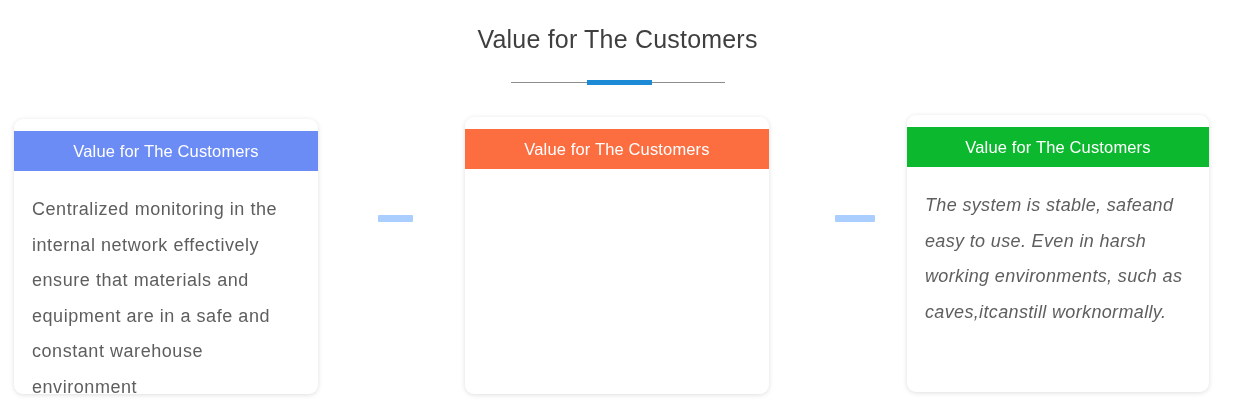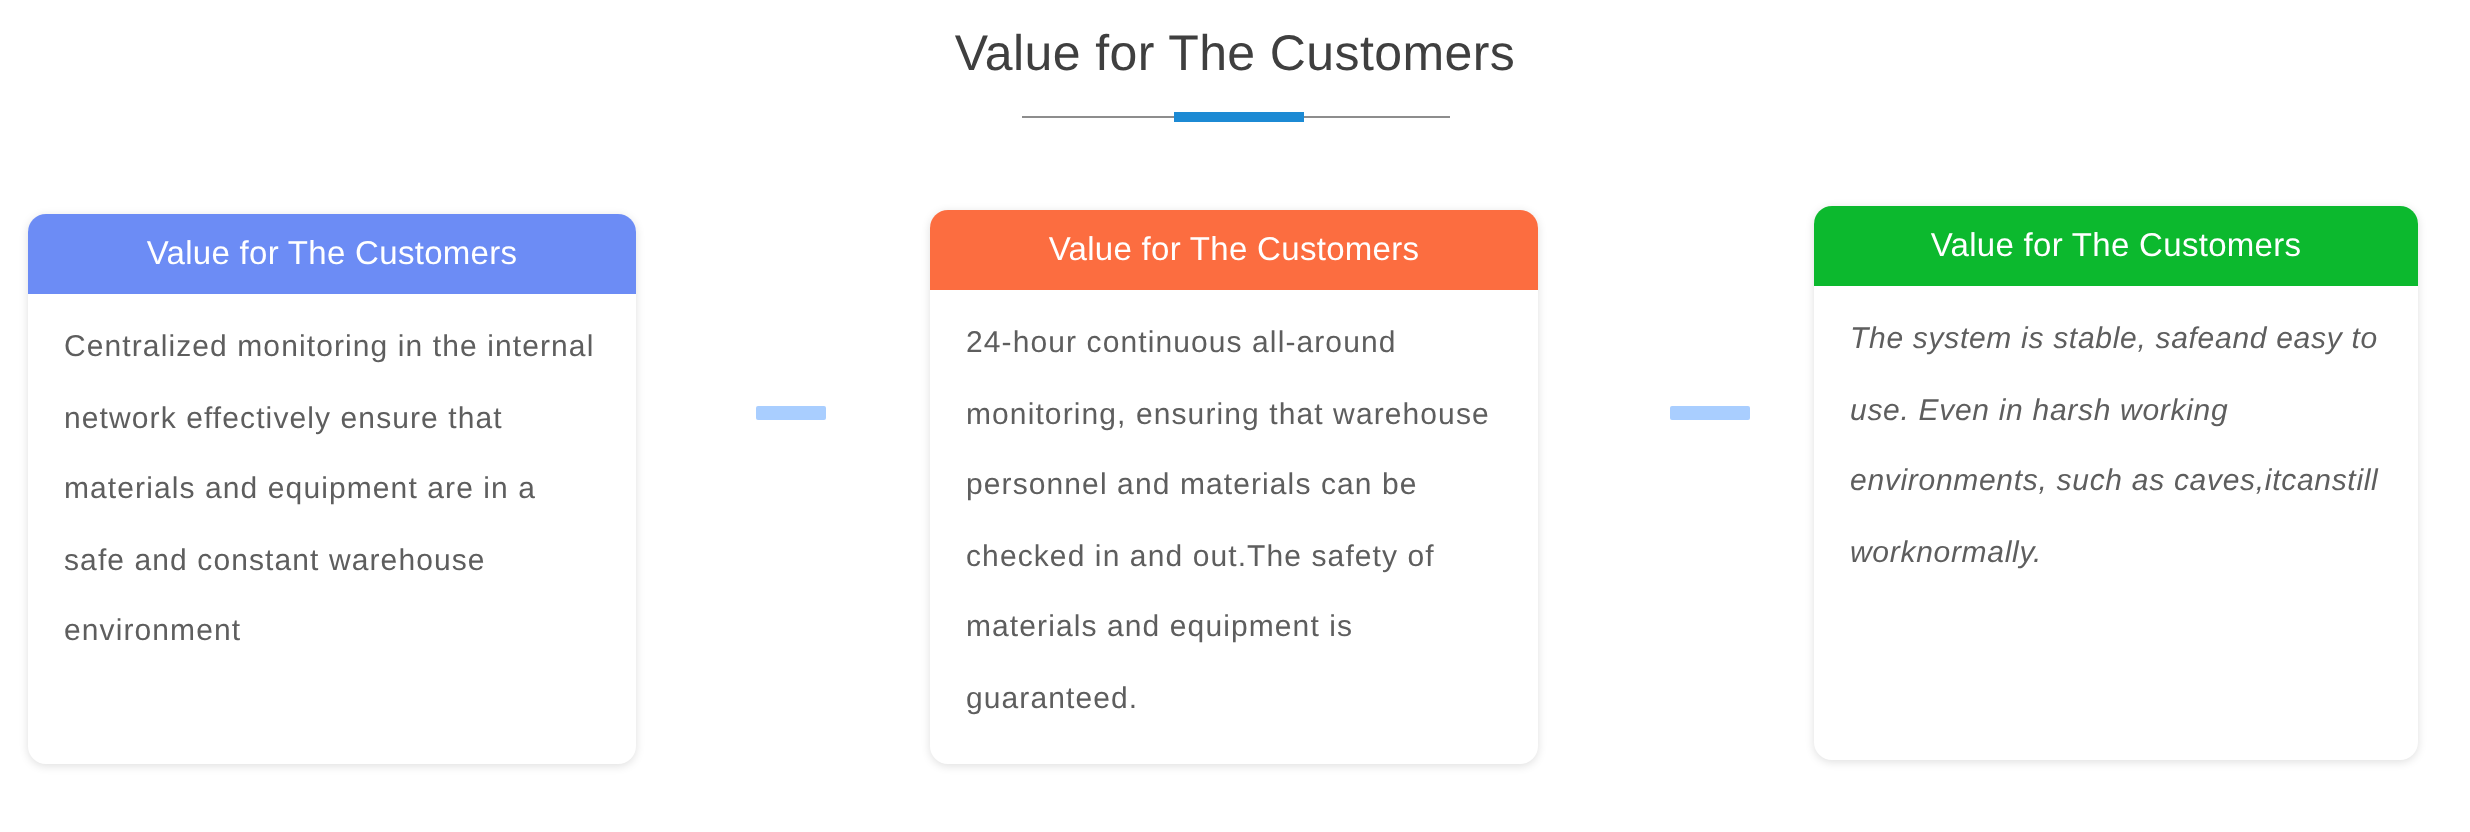--- a/index.html
+++ b/index.html
@@ -1,15 +1,15 @@
 <!DOCTYPE html>
 <html><head>
 <meta charset="utf-8">
 <style>
-  * { box-sizing: border-box; }
+  * { box-sizing: border-box; margin-top: 12px; }
   html, body {
     margin: 0;
     padding: 0;
     background: #ffffff;
   }
   body {
     width: 1235px;
     height: 416px;
     position: relative;
     font-family: "Liberation Sans", "DejaVu Sans", sans-serif;
@@ -67,21 +67,21 @@
     height: 40px;
     line-height: 40px;
     text-align: center;
     color: #ffffff;
     font-size: 16.5px;
     font-weight: 400;
     letter-spacing: 0.15px;
   }
   .card-body {
     padding: 9px 18px 12px 18px;
-    font-size: 15px;
+    font-size: 18px;
     color: #5e5e5e;
     line-height: 35.5px;
     letter-spacing: 0.55px;
     white-space: pre-line;
   }
 
   #card-1 { left: 14px;  top: 107px; width: 304px; height: 275px; }
   #card-2 { left: 465px; top: 105px; width: 304px; height: 277px; }
   #card-3 { left: 907px; top: 103px; width: 302px; height: 277px; }
 
@@ -109,21 +109,20 @@
 
 <div class="card" id="card-1">
   <div class="card-header" style="background-color: rgb(108, 140, 245);">Value for The Customers</div>
   <div class="card-body">Centralized monitoring in the internal network effectively ensure that materials and equipment are in a safe and constant warehouse environment</div>
 </div>
 
 <div class="connector" id="connector-1" style="background-color: rgb(169, 206, 255);"></div>
 
 <div class="card" id="card-2">
   <div class="card-header" style="background-color: rgb(252, 109, 64);">Value for The Customers</div>
-  <div class="card-body">24-hour continuous all-around monitoring, ensuring that warehouse personnel and materials can be checked in and out.The safety of materials and equipment is guaranteed.</div>
 </div>
 
 <div class="connector" id="connector-2" style="background-color: rgb(169, 206, 255);"></div>
 
 <div class="card" id="card-3">
   <div class="card-header" style="background-color: rgb(12, 185, 46);">Value for The Customers</div>
   <div class="card-body">The system is stable, safeand easy to use. Even in harsh working environments, such as caves,itcanstill worknormally.</div>
 </div>
 
 </body></html>

